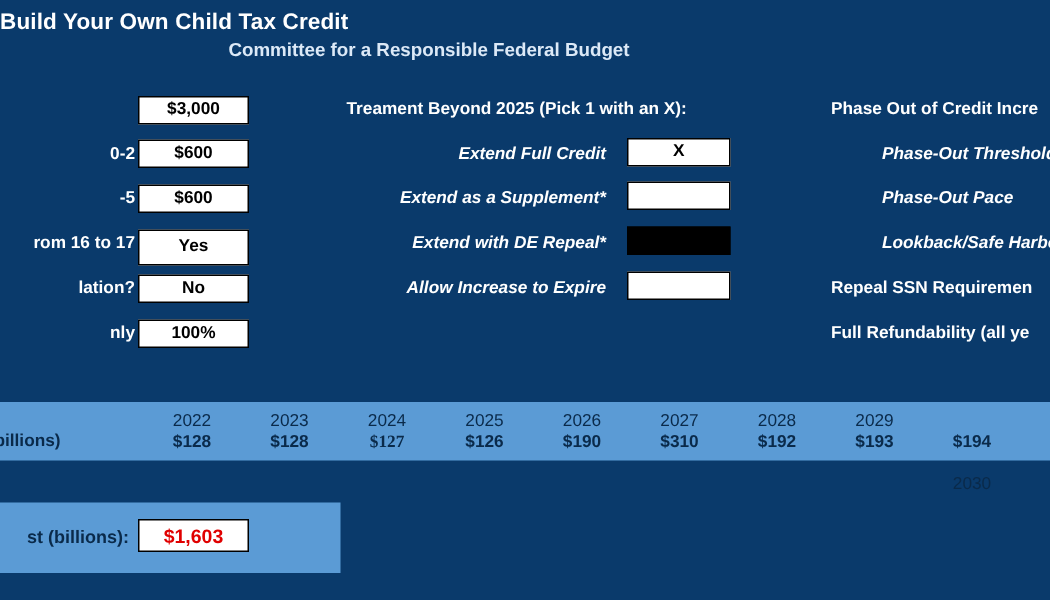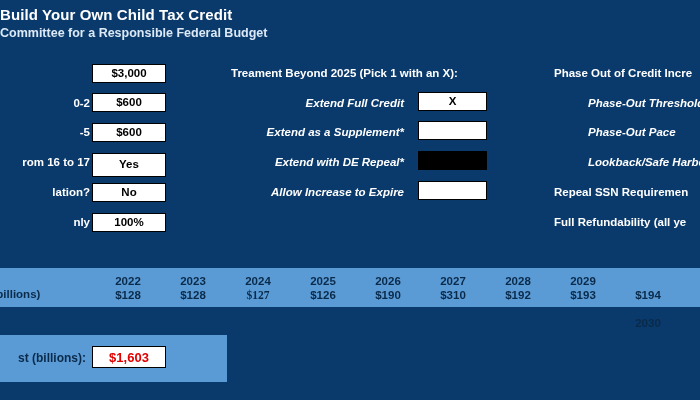--- a/index.html
+++ b/index.html
@@ -31,20 +31,21 @@
     color: #FFFFFF;
     font-size: 15px;
     font-weight: bold;
     letter-spacing: 0.1px;
   }
   .title-sub {
     position: absolute;
     left: 0;
     top: 26px;
     width: 572px;
+    text-align: center;
     color: #DCE9F7;
     font-size: 12.5px;
     font-weight: bold;
   }
 
   
   .lbl {
     position: absolute;
     color: #FFFFFF;
     font-size: 11.5px;
@@ -118,21 +119,21 @@
   .tbl-cell {
     position: absolute;
     color: #0A2A4A;
     font-size: 11.5px;
     font-weight: bold;
     text-align: center;
     white-space: nowrap;
     width: 52px;
   }
   .tbl-cell.head {
-    font-weight: bold;
+    font-weight: normal;
   }
 
   .total-label {
     position: absolute;
     left: -24px;
     top: 351px;
     width: 110px;
     text-align: right;
     color: #0A2A4A;
     font-size: 12px;

